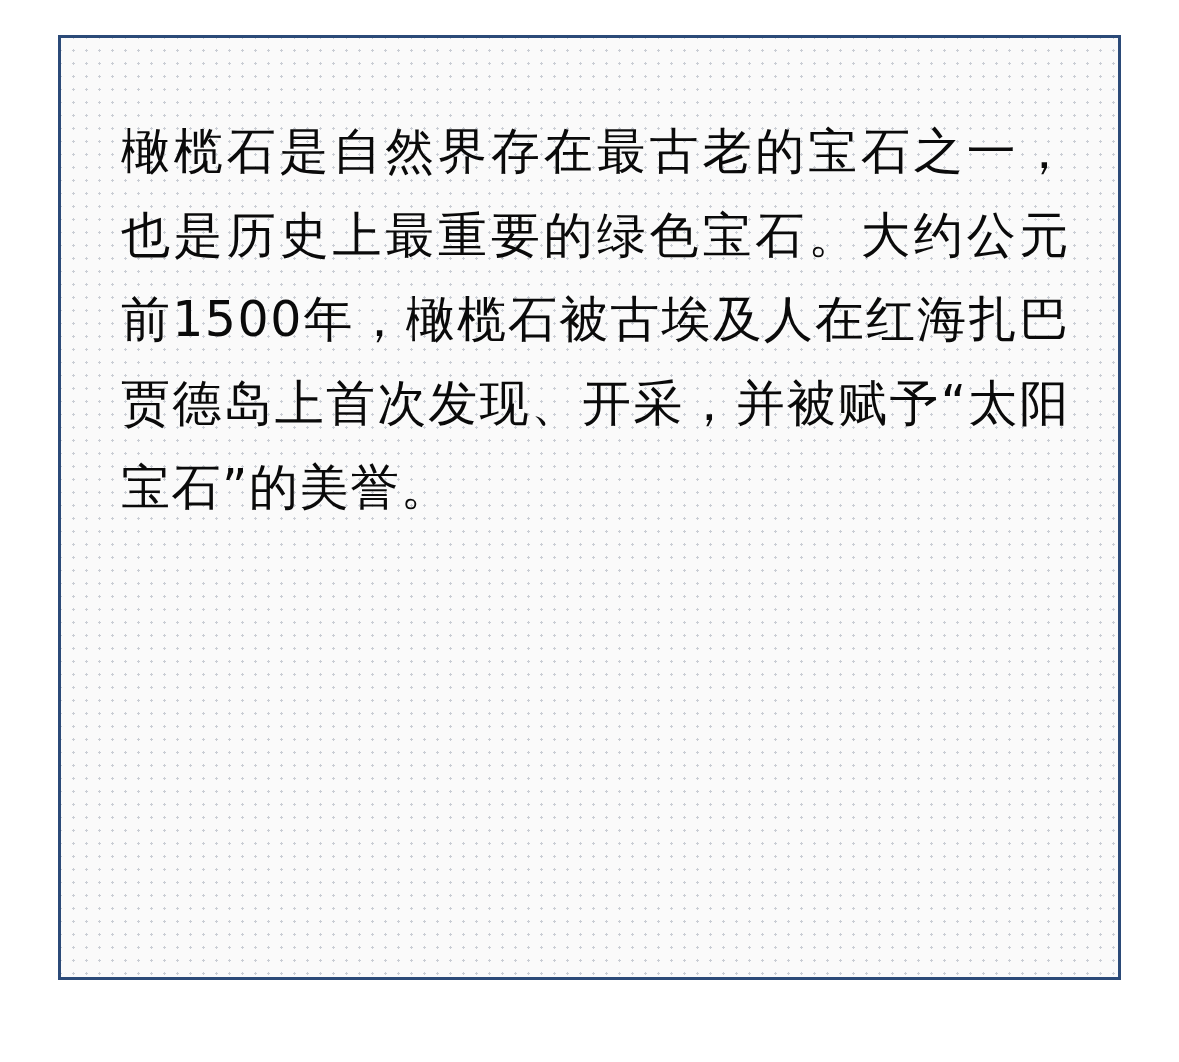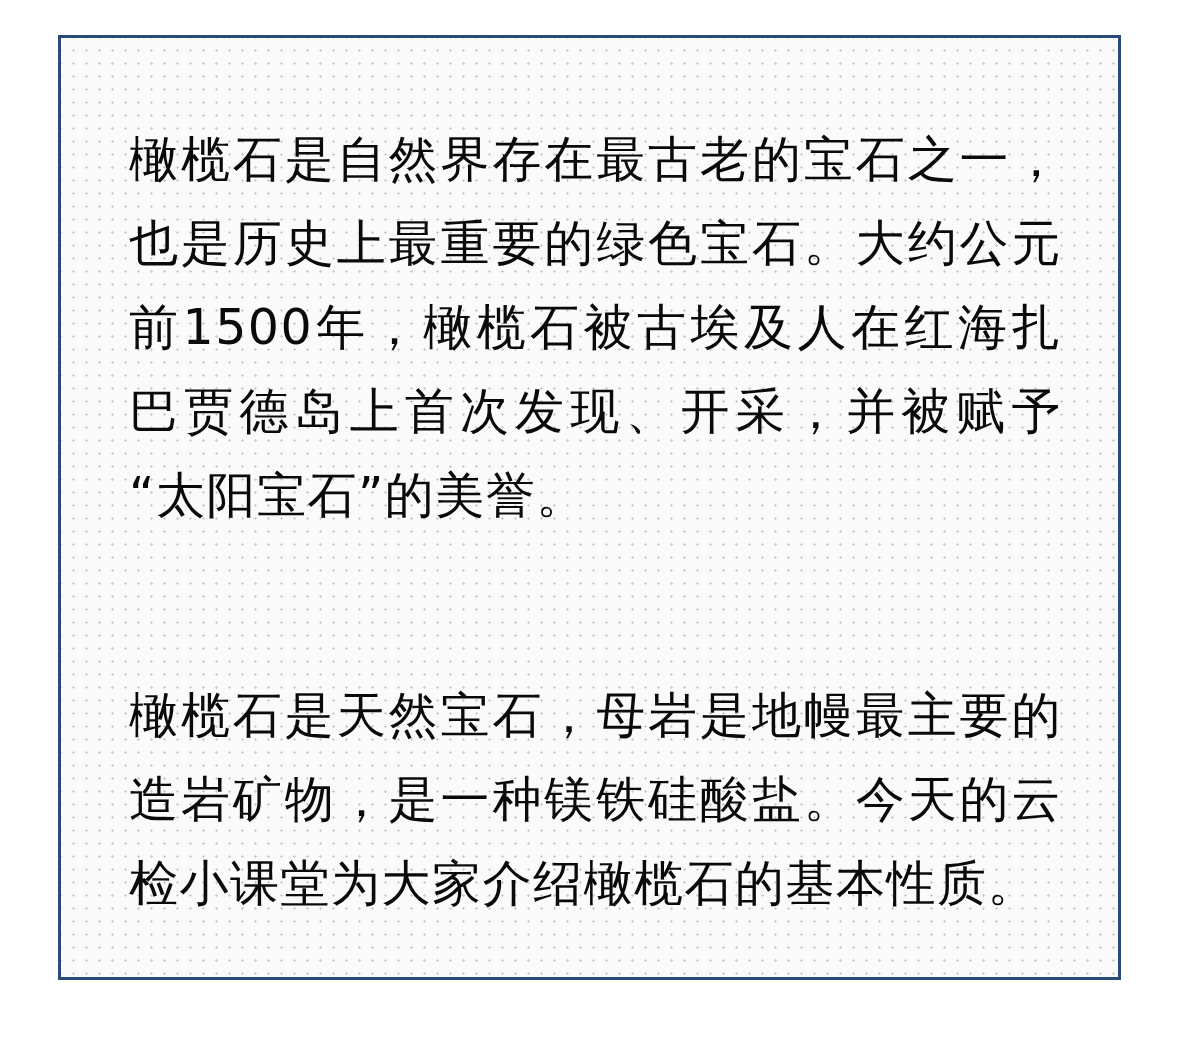--- a/index.html
+++ b/index.html
@@ -37,33 +37,32 @@
   }
 
   .para {
     font-family: "DejaVu Sans", "Liberation Sans", sans-serif;
     font-size: 49px;
     line-height: 84px;
     color: #0a0a0a;
     letter-spacing: 1.5px;
     text-align: justify;
     text-justify: inter-character;
-    margin: 8px;
+    margin: 0;
   }
 
   .para-first {
     text-indent: 0;
   }
 
   .para-gap {
     height: 120px;
   }
 </style>
 </head>
 <body>
 
 <div class="card">
   <div class="content">
     <p class="para para-first">橄榄石是自然界存在最古老的宝石之一，也是历史上最重要的绿色宝石。大约公元前1500年，橄榄石被古埃及人在红海扎巴贾德岛上首次发现、开采，并被赋予“太阳宝石”的美誉。</p>
     <div class="para-gap"></div>
-    <p class="para">橄榄石是天然宝石，母岩是地幔最主要的造岩矿物，是一种镁铁硅酸盐。今天的云检小课堂为大家介绍橄榄石的基本性质。</p>
   </div>
 </div>
 
 </body></html>

